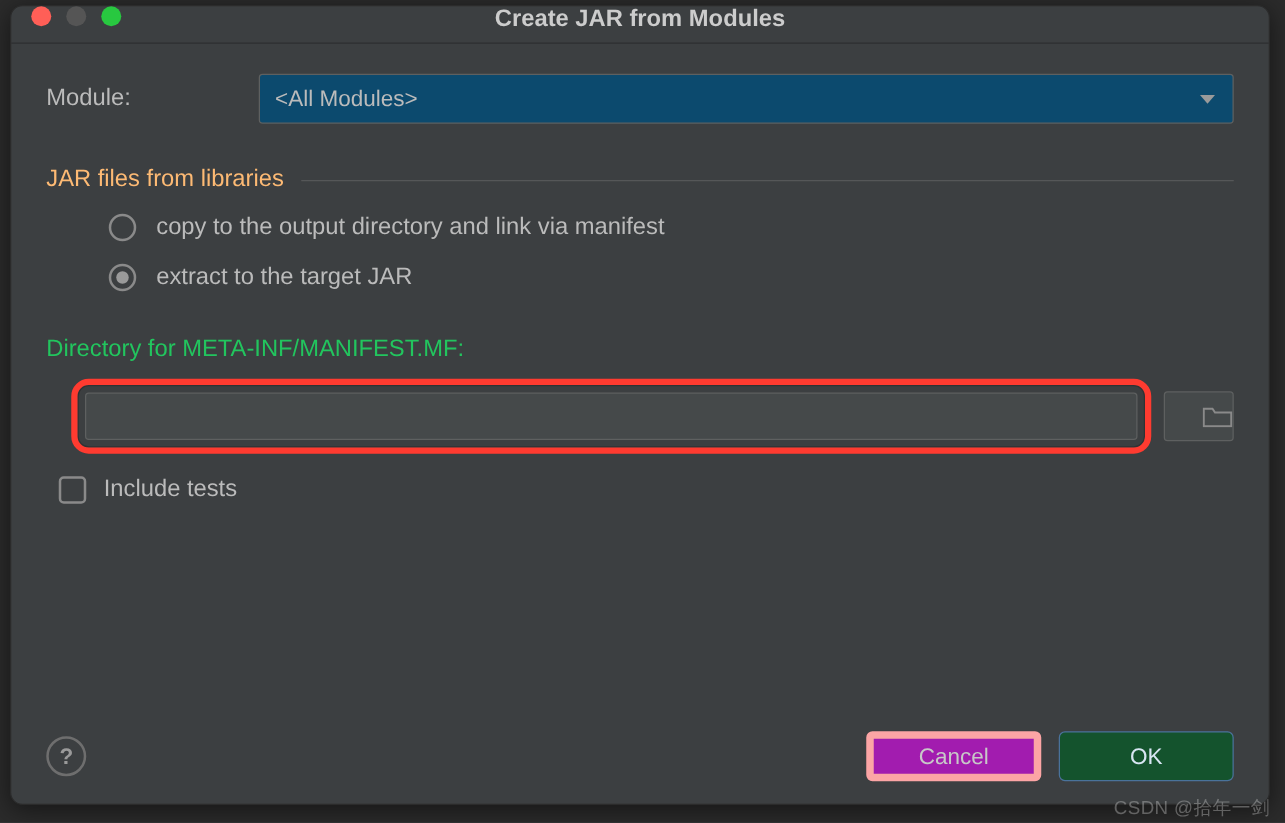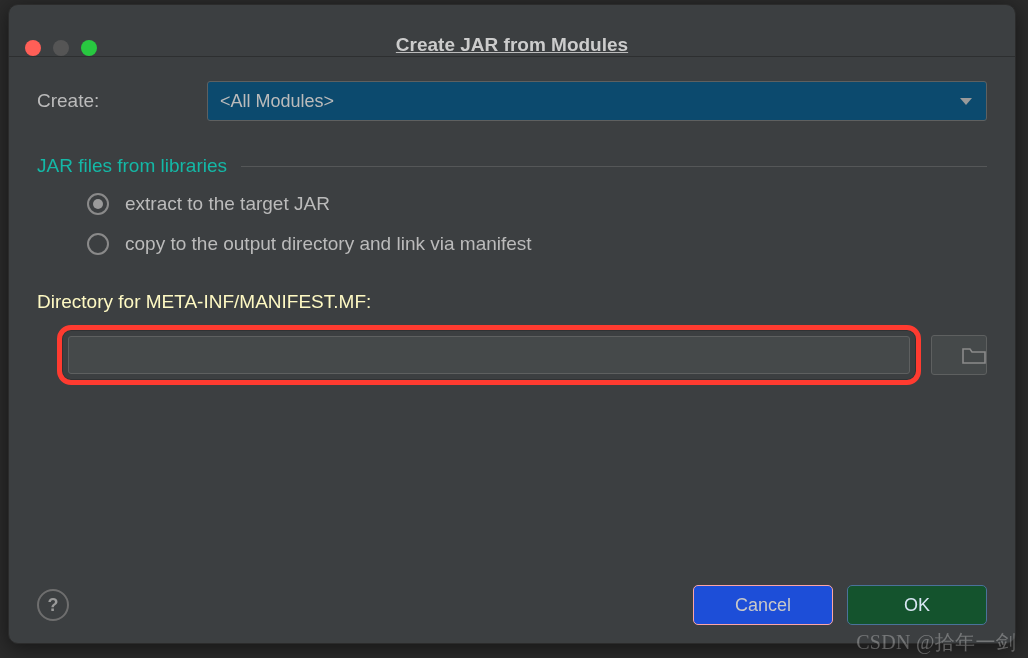--- a/index.html
+++ b/index.html
@@ -18,26 +18,25 @@
     left: 8px; top: 4px;
     width: 1008px; height: 640px;
     background: #3c3f41;
     border: 1px solid #2b2b2b;
     border-radius: 10px;
     box-shadow: 0 4px 20px rgba(0,0,0,0.5);
     display: flex;
     flex-direction: column;
   }
   .titlebar {
-    height: 52px;
-    display: flex;
-    align-items: flex-end;
+    height: 30px;
+    display: flex;
+    align-items: flex-start;
     position: relative;
     border-bottom: 1px solid #2d2f30;
-    text-decoration: underline;
   }
   .traffic {
     display: flex;
     gap: 12px;
     position: absolute;
     left: 16px;
   }
   .dot { width: 16px; height: 16px; border-radius: 50%; }
   .dot.red { background: #ff5f57; }
   .dot.gray { background: #555555; }
@@ -92,21 +91,21 @@
   .input-wrap .folder-icon,
   .folder-btn .folder-icon {
     margin-left: auto;
   }
   .folder-icon svg { display: block; }
 
   .section-hdr {
     display: flex;
     align-items: center;
     margin: 14px 0 16px 0;
-    color: #14b8a6;
+    color: #fdba74;
     font-size: 19px;
   }
   .section-hdr .line {
     flex: 1;
     height: 1px;
     background: #555758;
     margin-left: 14px;
   }
 
   .radio-row {
@@ -127,21 +126,21 @@
     justify-content: center;
   }
   .radio .inner {
     width: 10px; height: 10px;
     border-radius: 50%;
     background: #9a9a9a;
     display: none;
   }
   .radio.checked .inner { display: block; }
 
-  .muted { color: #fef9c3; font-size: 19px; margin-top: 18px; margin-bottom: 12px; }
+  .muted { color: #22c55e; font-size: 19px; margin-top: 18px; margin-bottom: 12px; }
 
   .dir-row {
     display: flex;
     align-items: center;
     gap: 10px;
     margin-bottom: 14px;
   }
   .highlight-box {
     flex: 1;
     border: 5px solid #ff3b30;
@@ -199,99 +198,103 @@
     height: 40px;
     min-width: 140px;
     border-radius: 5px;
     display: flex;
     align-items: center;
     justify-content: center;
     font-size: 18px;
     margin-left: 14px;
   }
   .btn.cancel {
-    background: #1d4ed8;
-    border: 1px solid #fca5a5;
+    background: #a21caf;
+    border: 6px solid #fca5a5;
     color: #c8c8c8;
   }
   .btn.ok {
     background: #14532d;
     border: 1px solid #4a729a;
     color: #d8e6f3;
   }
 
   .watermark {
     position: absolute;
     right: 12px;
     bottom: 2px;
-    font-size: 20px;
+    font-size: 15px;
     color: rgba(220,220,220,0.35);
     letter-spacing: 0.3px;
-    font-family: Liberation Serif, serif;
+    font-family: Liberation Sans, sans-serif;
   }
 </style>
 </head>
 <body>
 
 <div class="window">
 
   <div class="titlebar">
     <div class="traffic">
       <div class="dot red"></div>
       <div class="dot gray"></div>
       <div class="dot green"></div>
     </div>
     <div class="title">Create JAR from Modules</div>
   </div>
 
   <div class="content">
 
     <div class="row">
-      <div class="label">Create:</div>
+      <div class="label">Module:</div>
       <div class="select-wrap">
         <span>&lt;All Modules&gt;</span>
         <span class="chev"></span>
       </div>
     </div>
 
 
     <div class="section-hdr">
       <span>JAR files from libraries</span>
       <span class="line"></span>
+    </div>
+
+    <div class="radio-row">
+      <span class="radio"></span>
+      <span>copy to the output directory and link via manifest</span>
     </div>
 
     <div class="radio-row">
       <span class="radio checked">
           <span class="inner"></span>
         </span>
       <span>extract to the target JAR</span>
-    </div>
-
-    <div class="radio-row">
-      <span class="radio"></span>
-      <span>copy to the output directory and link via manifest</span>
     </div>
 
     <div class="muted">Directory for META-INF/MANIFEST.MF:</div>
 
     <div class="dir-row">
       <div class="highlight-box">
         <div class="input-wrap">
           <span></span>
         </div>
       </div>
       <div class="folder-btn">
         <span class="folder-icon">
           <svg width="24" height="18" viewBox="0 0 24 18">
               <path d="M1 3 h7 l2 3 h13 v11 h-22 z" fill="none" stroke="#8a8a8a" stroke-width="1.6"></path>
             </svg>
         </span>
       </div>
     </div>
 
+    <div class="check-row">
+      <span class="checkbox"></span>
+      <span>Include tests</span>
+    </div>
 
     <div class="footer">
       <div class="help">
         <span>?</span>
       </div>
       <div class="spacer"></div>
       <div class="btn cancel">
         <span>Cancel</span>
       </div>
       <div class="btn ok">

